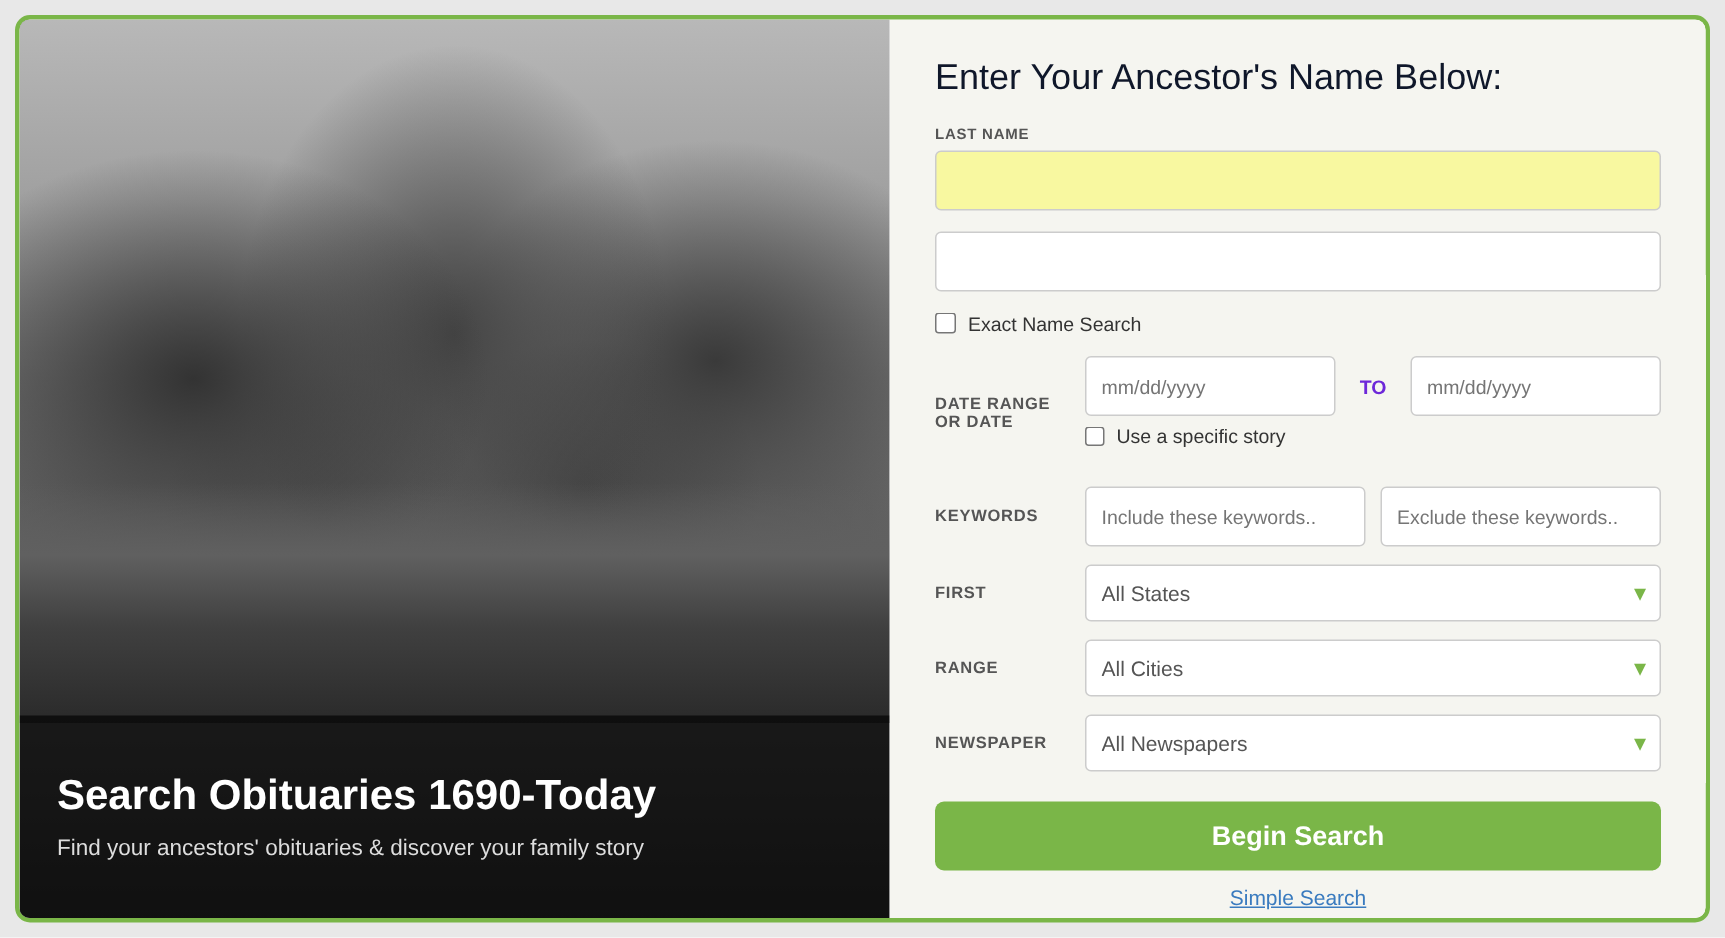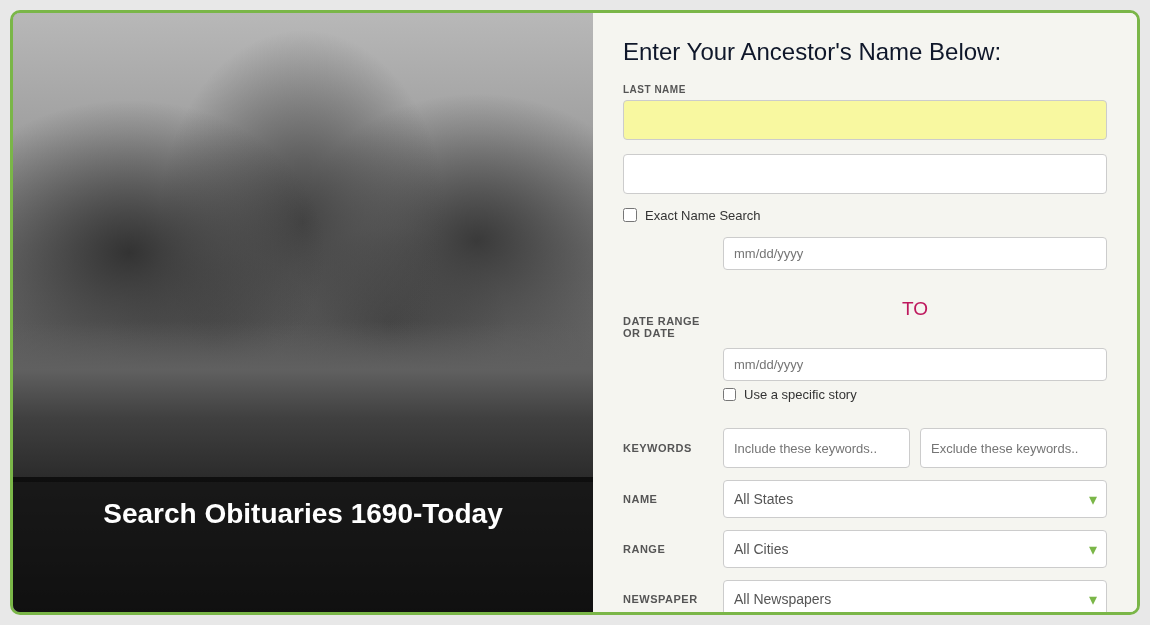--- a/index.html
+++ b/index.html
@@ -57,21 +57,21 @@
     }
     .photo-text-overlay {
       position: absolute;
       bottom: 0;
       left: 0;
       right: 0;
       height: 135px;
       background: rgba(0,0,0,0.65);
       padding: 20px 25px;
       display: flex;
-      flex-direction: row;
+      flex-direction: column;
       justify-content: center;
     }
     .headline {
       color: #fff;
       font-size: 28px;
       font-weight: bold;
       line-height: 1.2;
       margin-bottom: 8px;
     }
     .subheadline {
@@ -126,33 +126,32 @@
       height: 14px;
       cursor: pointer;
     }
     .checkbox-label {
       font-size: 13px;
       color: #333;
     }
     .date-row {
       display: flex;
       align-items: center;
-      gap: 28px;
+      gap: 16px;
       margin-bottom: 6px;
-      flex-direction: column;
     }
     .date-row .text-input {
       flex: 1;
       color: #aaa;
       font-size: 13px;
     }
     .date-to-label {
-      font-size: 19px;
-      color: #be185d;
-      font-weight: normal;
+      font-size: 13px;
+      color: #6d28d9;
+      font-weight: bold;
     }
     .use-specific-date-row {
       display: flex;
       align-items: center;
       gap: 8px;
       margin-bottom: 14px;
       padding-left: 0;
     }
     .inline-fields {
       display: flex;
@@ -242,20 +241,21 @@
 
 <div class="main-container">
 
   <div class="left-panel">
     <div class="photo-bg">
       <div class="photo-overlay"></div>
       <div class="photo-flowers"></div>
     </div>
     <div class="photo-text-overlay">
       <div class="headline">Search Obituaries 1690-Today</div>
+      <div class="subheadline">Find your ancestors' obituaries &amp; discover your family story</div>
     </div>
   </div>
 
   <div class="right-panel">
     <div class="form-title">Enter Your Ancestor's Name Below:</div>
 
     
     <div class="field-group">
       <label class="field-label">LAST NAME</label>
       <input class="text-input highlighted" type="text" style="">
@@ -296,21 +296,21 @@
       <div class="row-content">
         <div class="inline-fields">
           <input class="text-input" type="text" placeholder="Include these keywords.." style="">
           <input class="text-input" type="text" placeholder="Exclude these keywords.." style="">
         </div>
       </div>
     </div>
 
     
     <div class="form-row">
-      <div class="row-label">NAME</div>
+      <div class="row-label">FIRST</div>
       <div class="row-content">
         <div class="select-wrapper">
           <select>
             <option value="all">All States</option>
             <option value="al">Alabama</option>
             <option value="ak">Alaska</option>
             <option value="az">Arizona</option>
           </select>
         </div>
       </div>

